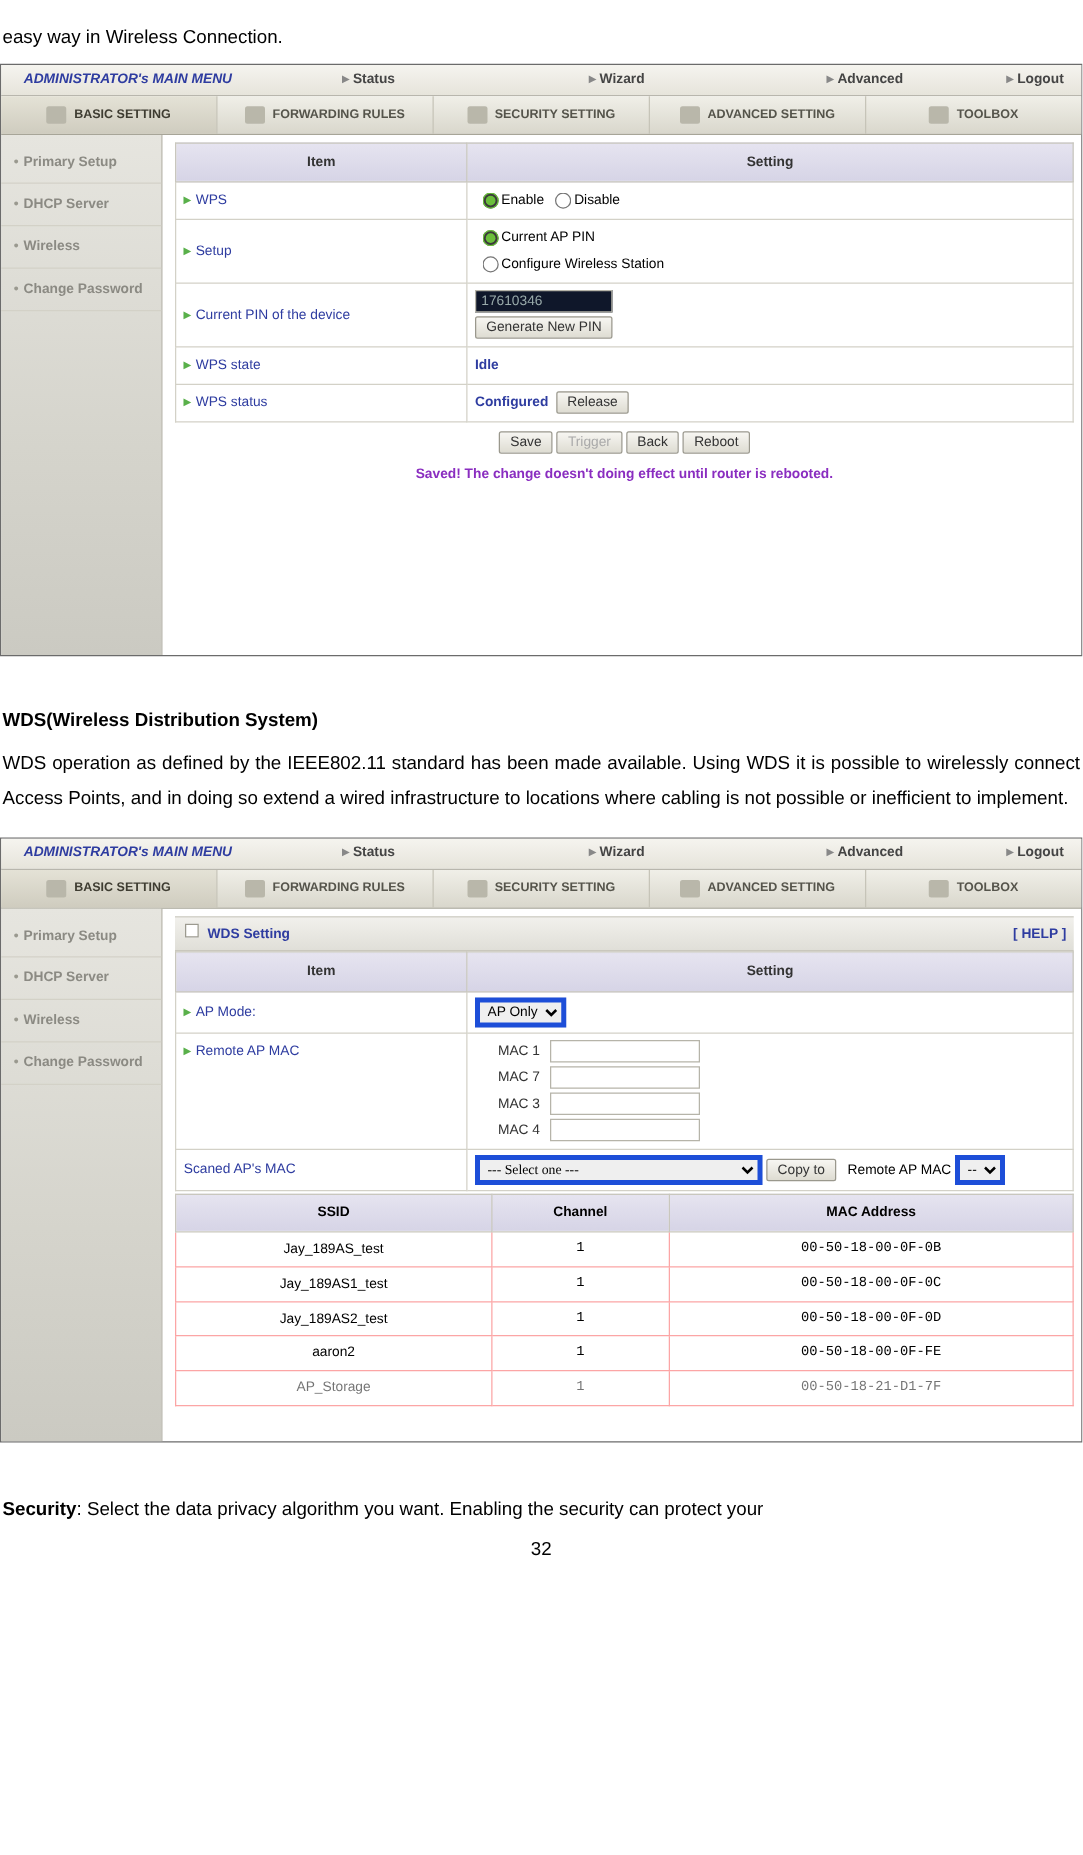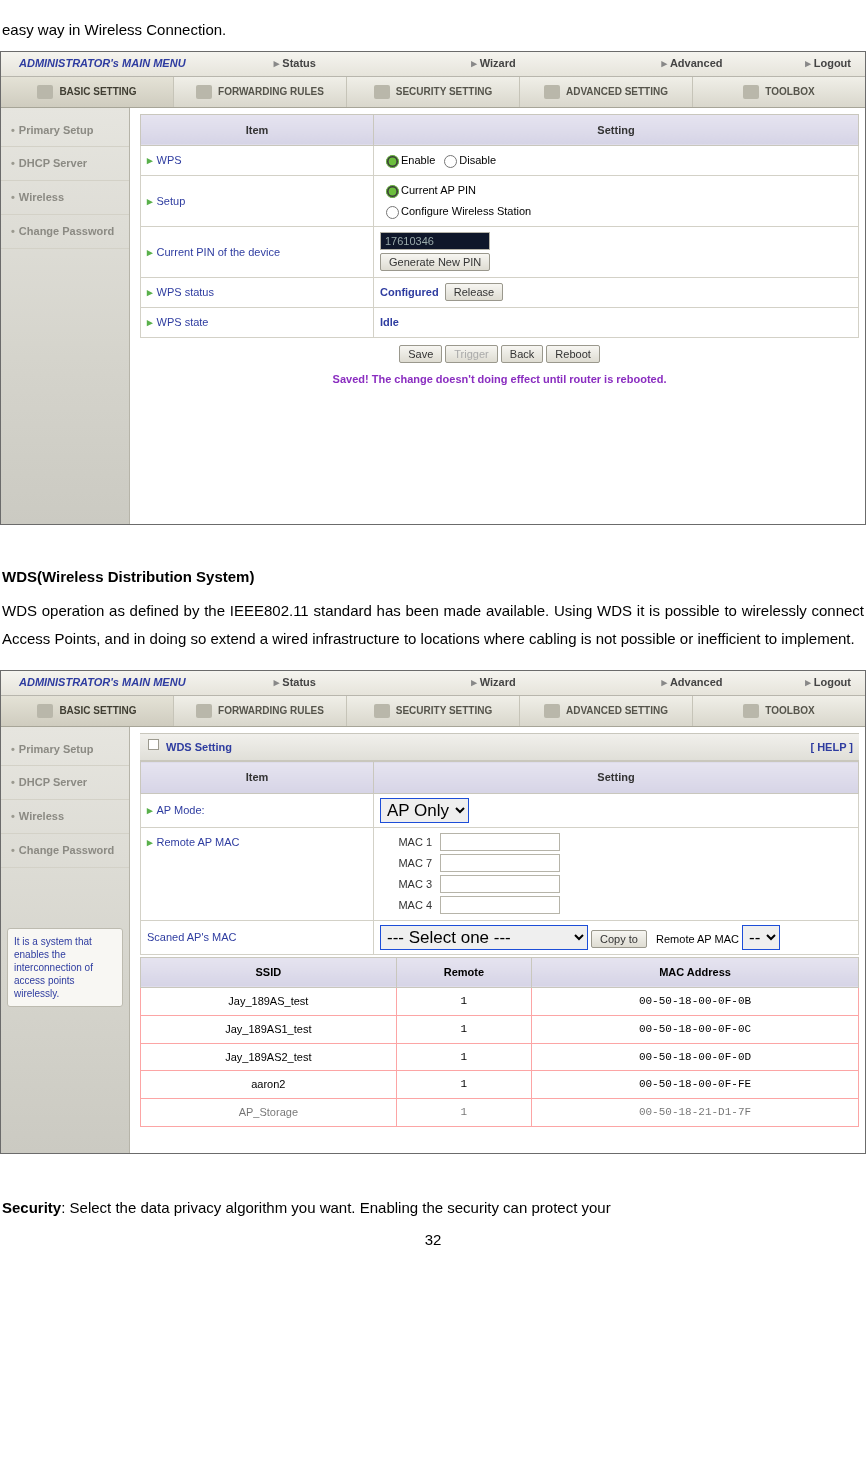--- a/index.html
+++ b/index.html
@@ -33,21 +33,21 @@
   .arrow{color:#59b04a;margin-right:4px;font-weight:bold;}
   input[type=text].pin{width:100px;border:1px solid #b6b4a9;color:#9aa;background:#0f172a;padding:2px 4px;font-size:11px;}
   input[type=text].mac{width:110px;border:1px solid #b6b4a9;padding:2px 4px;font-size:11px;}
   .btn{background:linear-gradient(#f7f6f2,#dedcd2);border:1px solid #9a988d;border-radius:2px;padding:2px 8px;font-size:11px;color:#333;}
   .btn.disabled{color:#aaa;}
   .idle{color:#2e3ca0;font-weight:bold;}
   .actions{text-align:center;padding:6px 0 2px 0;}
   .saved-msg{text-align:center;color:#8a2dc0;font-weight:bold;padding:2px 0 8px 0;}
   .radio{vertical-align:middle;margin:0 2px 0 6px;}
   .radiogreen{accent-color:#6bbf3c;}
-  select.sel{border:1px solid #1d4ed8;font-size:17px;padding:1px 2px;}
+  select.sel{border:4px solid #1d4ed8;font-size:11px;padding:1px 2px;}
   .maclabel{display:inline-block;width:52px;text-align:right;margin-right:8px;color:#333;}
   table.scan{width:100%;border-collapse:collapse;margin-top:2px;}
   table.scan th{background:linear-gradient(#e6e4f0,#d6d4e6);border:1px solid #c9c7bd;padding:4px;font-weight:bold;}
   table.scan td{border:1px solid #fca5a5;padding:3px;text-align:center;font-family:"Courier New",monospace;font-size:11px;}
   table.scan td.ssid{font-family:Arial,Helvetica,sans-serif;}
   .pgnum{text-align:center;font-size:15px;margin:4px 0 0 0;}
 </style>
 </head>
 <body>
 <div class="page">
@@ -113,26 +113,26 @@
           </td>
         </tr>
         <tr>
           <td class="lbl"><span class="arrow">▸</span><span>Current PIN of the device</span></td>
           <td>
             <input type="text" class="pin" readonly="" value="17610346" style=""><br>
             <button class="btn">Generate New PIN</button>
           </td>
         </tr>
         <tr>
+          <td class="lbl"><span class="arrow">▸</span><span>WPS state</span></td>
+          <td><span class="idle">Idle</span></td>
+        </tr>
+        <tr>
           <td class="lbl"><span class="arrow">▸</span><span>WPS status</span></td>
           <td><span class="idle">Configured</span>&nbsp;&nbsp;<button class="btn">Release</button></td>
-        </tr>
-        <tr>
-          <td class="lbl"><span class="arrow">▸</span><span>WPS state</span></td>
-          <td><span class="idle">Idle</span></td>
         </tr>
       </tbody>
           </table>
       <div class="actions">
         <button class="btn">Save</button>
         <button class="btn disabled">Trigger</button>
         <button class="btn">Back</button>
         <button class="btn">Reboot</button>
       </div>
       <div class="saved-msg">Saved! The change doesn't doing effect until router is rebooted.</div>
@@ -174,21 +174,20 @@
           <span class="ico"></span>
           <span>TOOLBOX</span>
         </div>
   </div>
   <div class="content">
     <div class="sidebar" style="min-height:420px;">
       <div class="side-item"><span class="bullet">•</span><span>Primary Setup</span></div>
       <div class="side-item"><span class="bullet">•</span><span>DHCP Server</span></div>
       <div class="side-item"><span class="bullet">•</span><span>Wireless</span></div>
       <div class="side-item"><span class="bullet">•</span><span>Change Password</span></div>
-      <div class="help-tip">It is a system that enables the interconnection of access points wirelessly.</div>
     </div>
     <div class="main">
       <div class="panel-title"><span class="sq"></span><span>WDS Setting</span><span class="help">[ HELP ]</span></div>
       <table class="grid">
         <tbody>
               <tr>
                 <th>Item</th>
                 <th>Setting</th>
               </tr>
         <tr>
@@ -200,33 +199,33 @@
           <td>
             <div><span class="maclabel">MAC 1</span><input type="text" class="mac" style=""></div>
             <div><span class="maclabel">MAC 7</span><input type="text" class="mac" style=""></div>
             <div><span class="maclabel">MAC 3</span><input type="text" class="mac" style=""></div>
             <div><span class="maclabel">MAC 4</span><input type="text" class="mac" style=""></div>
           </td>
         </tr>
         <tr>
           <td class="lbl"><span>Scaned AP's MAC</span></td>
           <td>
-            <select class="sel" style="width:208px;"><option>--- Select one ---</option></select>
+            <select class="sel" style="width:230px;font-family:Liberation Serif, serif;"><option>--- Select one ---</option></select>
             <button class="btn">Copy to</button>
             <span style="margin-left:6px;">Remote AP MAC</span>
             <select class="sel"><option>--</option></select>
           </td>
         </tr>
       </tbody>
           </table>
       <table class="scan">
         <tbody>
               <tr>
           <th>SSID</th>
-          <th>Remote</th>
+          <th>Channel</th>
           <th>MAC Address</th>
         </tr>
         <tr>
                 <td class="ssid">Jay_189AS_test</td>
                 <td>1</td>
                 <td>00-50-18-00-0F-0B</td>
               </tr>
         <tr>
                 <td class="ssid">Jay_189AS1_test</td>
                 <td>1</td>

